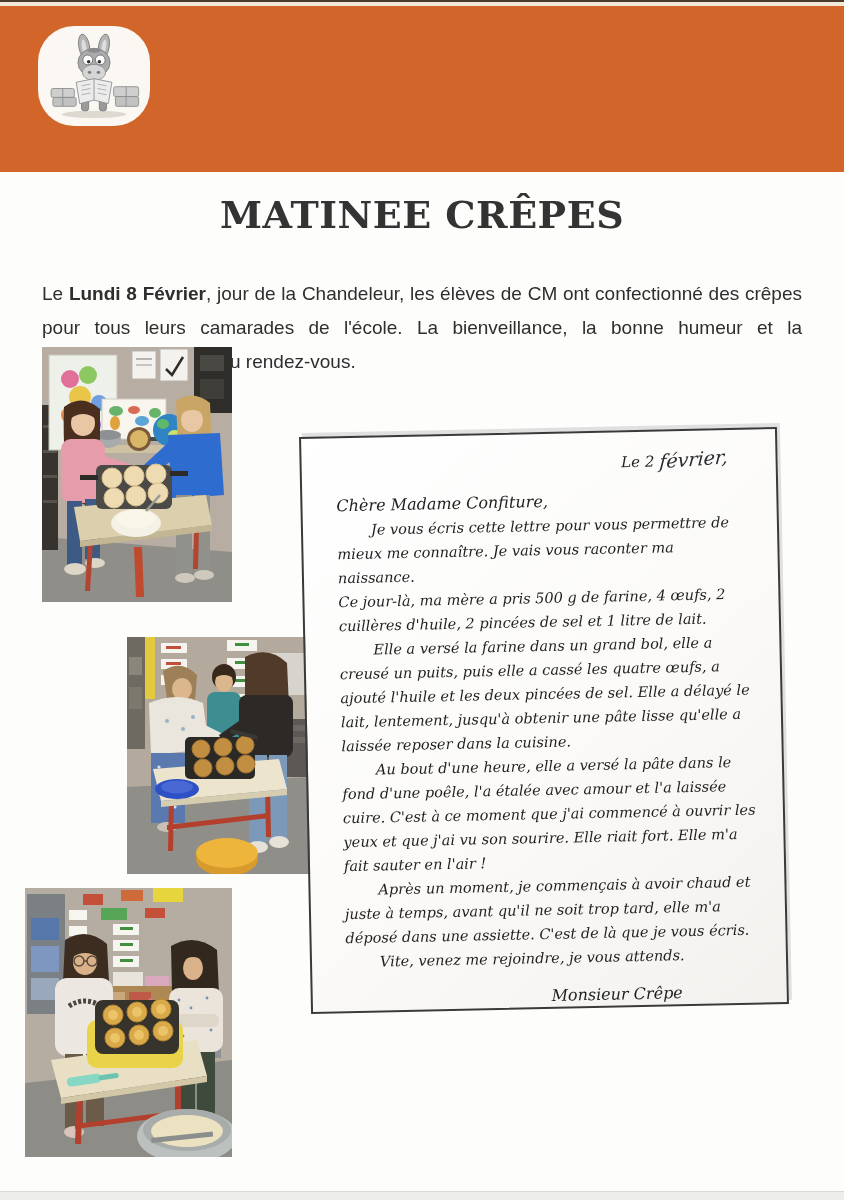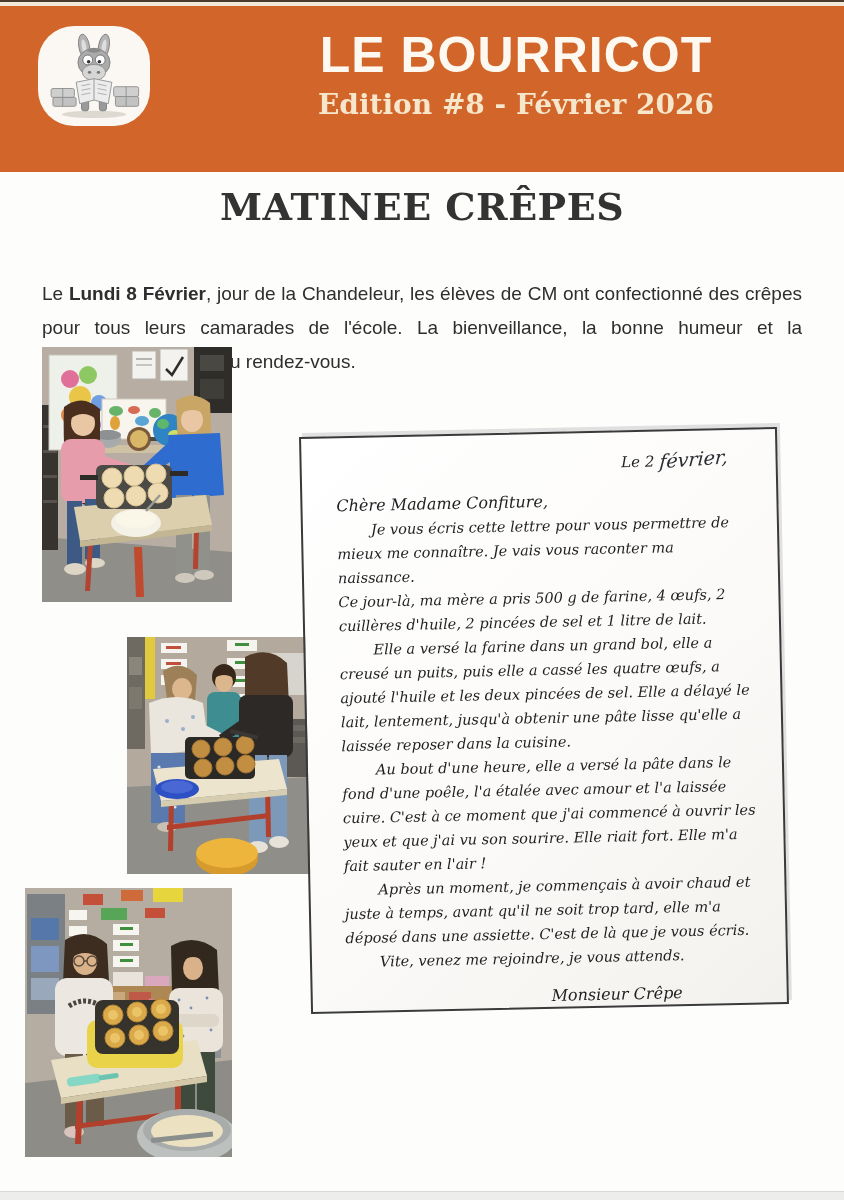--- a/index.html
+++ b/index.html
@@ -17,21 +17,21 @@
   #logo-badge{left:38px;top:20px;width:112px;height:100px;background:#fbf8f3;border-radius:36px;
               display:flex;align-items:center;justify-content:center;}
   #logo-badge svg{width:100px;height:90px;}
   #header-text{left:196px;top:20px;right:8px;text-align:center;color:#fdf9f0;}
   #header-title{font-size:50px;font-weight:800;letter-spacing:1px;line-height:58px;
                 font-family:"Liberation Sans",sans-serif;}
   #header-subtitle{font-size:28px;font-weight:bold;color:#f6e7cc;margin-top:4px;
                    font-family:"DejaVu Serif","Liberation Serif",serif;}
 
   
-  #article-title{left:0;top:184px;width:844px;text-align:center;font-size:38px;font-weight:bold;
+  #article-title{left:0;top:192px;width:844px;text-align:center;font-size:38px;font-weight:bold;
                  color:#333;font-family:"DejaVu Serif","Liberation Serif",serif;letter-spacing:0.5px;}
   #article-intro{left:42px;top:258px;width:760px;font-size:19px;line-height:34px;color:#2e2e2e;
                  text-align:justify;}
 
   
   .photo{overflow:hidden;background:#b7ada3;}
   .photo svg{display:block;width:100%;height:100%;}
   #photo-1{left:42px;top:347px;width:190px;height:255px;}
   #photo-2{left:127px;top:637px;width:184px;height:237px;}
   #photo-3{left:25px;top:888px;width:207px;height:269px;}
@@ -89,24 +89,20 @@
         <polygon points="36,56 56,52 76,56 72,80 56,76 40,80" fill="#ececec" stroke="#909090"></polygon>
         <line x1="56" y1="52" x2="56" y2="76" stroke="#909090"></line>
         <line x1="42" y1="60" x2="52" y2="58" stroke="#a8a8a8"></line>
           <line x1="42" y1="65" x2="52" y2="63" stroke="#a8a8a8"></line>
         <line x1="42" y1="70" x2="52" y2="68" stroke="#a8a8a8"></line>
         <line x1="60" y1="58" x2="70" y2="60" stroke="#a8a8a8"></line>
           <line x1="60" y1="63" x2="70" y2="65" stroke="#a8a8a8"></line>
         <line x1="60" y1="68" x2="70" y2="70" stroke="#a8a8a8"></line>
       </svg>
     </div>
-    <div id="header-text" class="abs">
-      <div id="header-title">LE BOURRICOT</div>
-      <div id="header-subtitle">Edition #8 - Février 2026</div>
-    </div>
   </div>
 
   <div id="article-title" class="abs">MATINEE CRÊPES</div>
 
   <p id="article-intro" class="abs"><span>Le </span><b>Lundi 8 Février</b><span>, jour de la Chandeleur, les élèves de CM ont confectionné des crêpes pour tous leurs camarades de l'école. La bienveillance, la bonne humeur et la gourmandise étaient au rendez-vous.</span></p>
 
   <div id="photo-1" class="photo abs">
     <svg viewBox="0 0 190 255" preserveAspectRatio="none">
       <rect width="190" height="255" fill="#b7ada3"></rect>
       <polygon points="0,190 190,205 190,255 0,255" fill="#8f8e88"></polygon>

